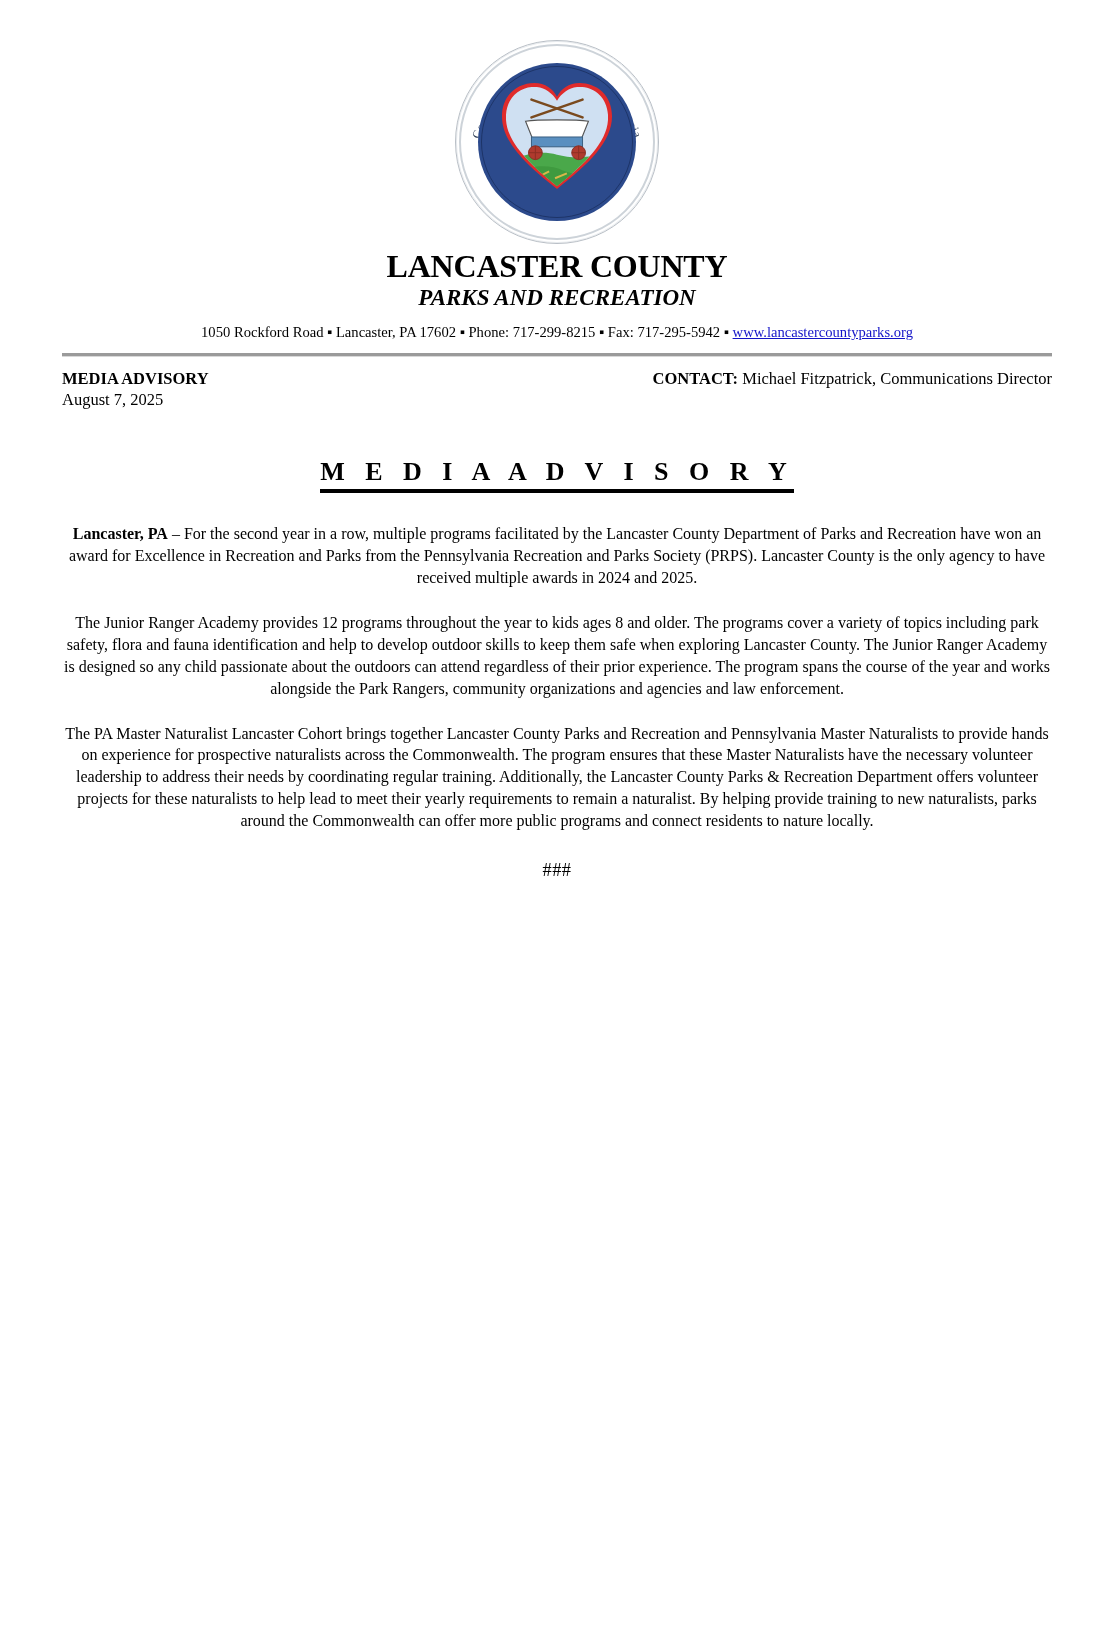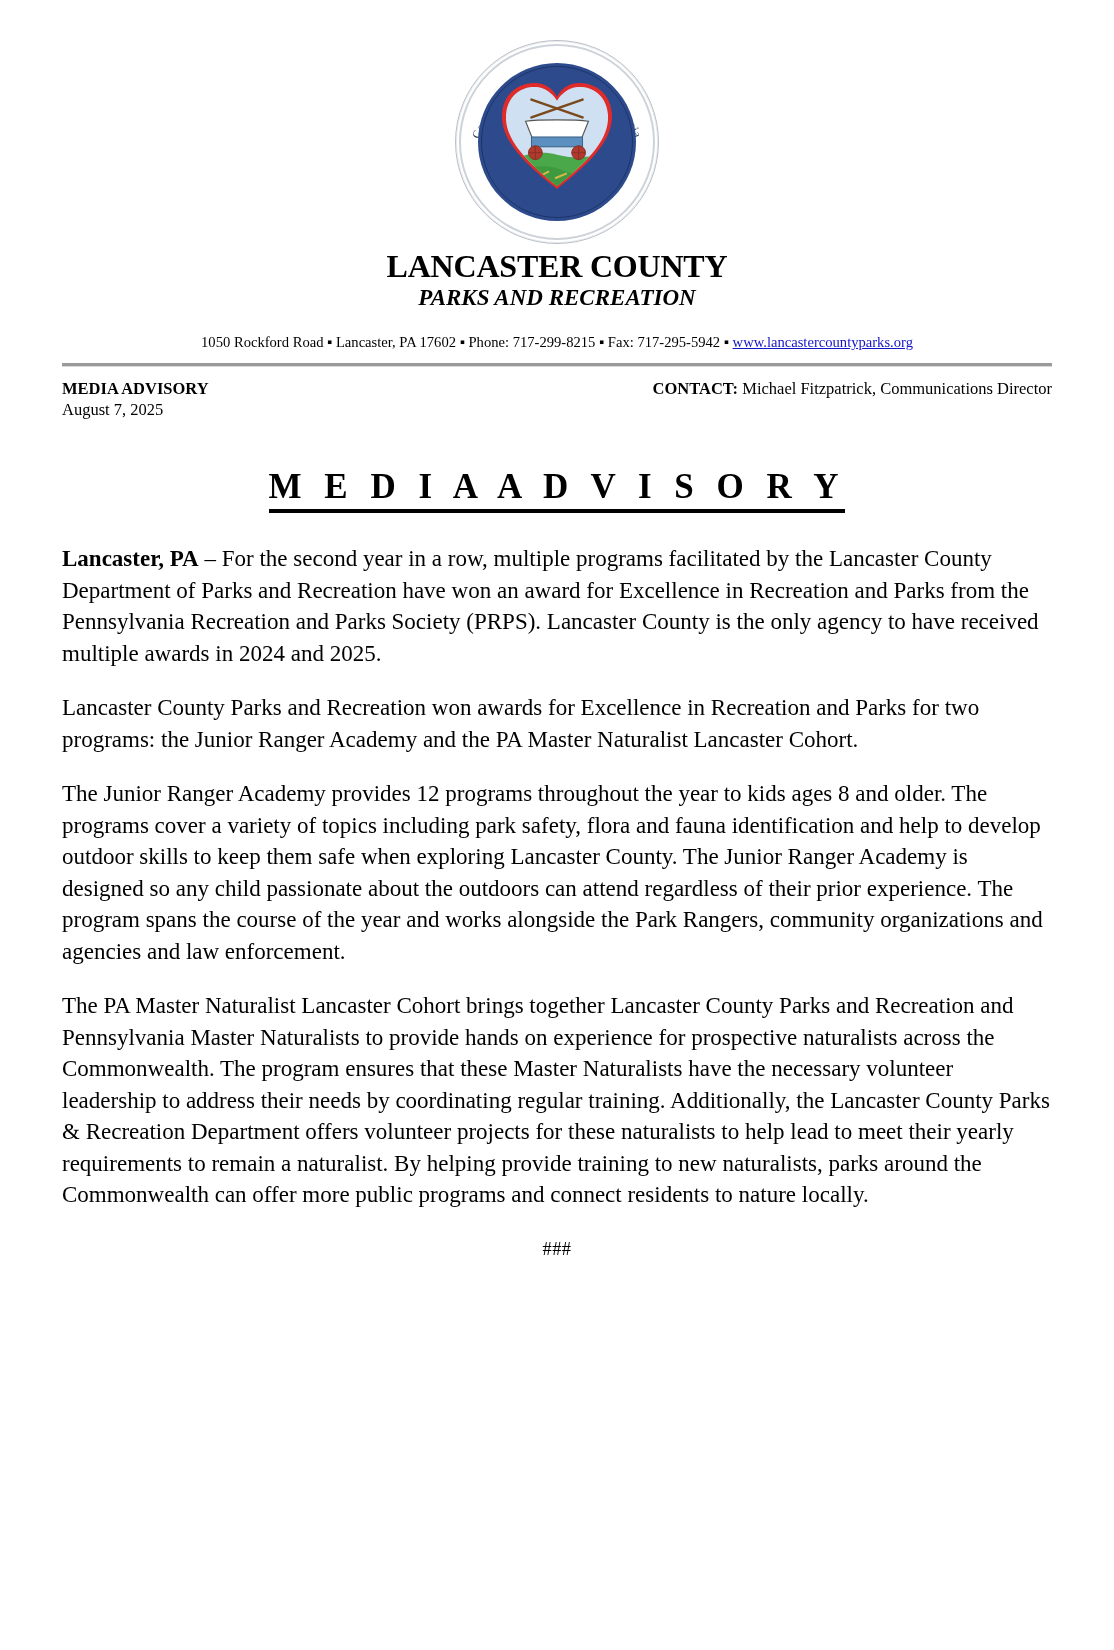--- a/index.html
+++ b/index.html
@@ -89,21 +89,21 @@
     font-weight: bold;
     font-size: 23px;
     line-height: 1.15;
     margin-top: 2px;
     font-style: italic;
   }
   .org-addr {
     text-align: center;
     font-family: "Liberation Serif", serif;
     font-size: 14.6px;
-    margin-top: 22px;
+    margin-top: 12px;
     white-space: nowrap;
   }
   .org-addr a, a.link {
     color: #1414c8;
     text-decoration: underline;
   }
   .rule {
     margin: 12px 0 0 0;
     height: 3px;
     background: #9a9a9a;
@@ -121,43 +121,43 @@
     line-height: 1.32;
   }
   .meta-left { text-align: left; }
   .meta-right { text-align: right; }
   .meta .b { font-weight: bold; }
 
   
   .headline {
     text-align: center;
     font-weight: bold;
-    font-size: 35px;
+    font-size: 26px;
     letter-spacing: 7px;
     margin-top: 46px;
     display: block;
   }
   .headline span {
     border-bottom: 4px solid #000;
     padding-bottom: 3px;
   }
   .subhead {
     text-align: center;
     font-weight: bold;
     font-size: 19.5px;
     margin-top: 40px;
   }
 
   
   .body-copy { margin-top: 36px; }
   .body-copy p {
-    font-size: 23px;
+    font-size: 16px;
     line-height: 1.37;
     margin: 0 0 23px 0;
-    text-align: left;
+    text-align: center;
   }
   .body-copy p.lead-gap { margin-bottom: 23px; }
   .dateline { font-weight: bold; }
   .endmark {
     text-align: center;
     font-size: 18.4px;
     margin-top: 28px;
     letter-spacing: 0.5px;
   }
 </style>
@@ -242,20 +242,19 @@
       <div><span class="b">CONTACT:</span><span> Michael Fitzpatrick, Communications Director</span></div>
     </div>
   </div>
 
   <div class="headline"><span>M E D I A   A D V I S O R Y</span></div>
 
 
   <div class="body-copy">
     <p class="lead-gap"><span class="dateline">Lancaster, PA</span><span> – For the second year in a row, multiple programs facilitated by the Lancaster County Department of Parks and Recreation have won an award for Excellence in Recreation and Parks from the Pennsylvania Recreation and Parks Society (PRPS). Lancaster County is the only agency to have received multiple awards in 2024 and 2025.</span></p>
 
-    <p>Lancaster County Parks and Recreation won awards for Excellence in Recreation and Parks for two programs: the Junior Ranger Academy and the PA Master Naturalist Lancaster Cohort.</p>
     <p>The Junior Ranger Academy provides 12 programs throughout the year to kids ages 8 and older. The programs cover a variety of topics including park safety, flora and fauna identification and help to develop outdoor skills to keep them safe when exploring Lancaster County. The Junior Ranger Academy is designed so any child passionate about the outdoors can attend regardless of their prior experience. The program spans the course of the year and works alongside the Park Rangers, community organizations and agencies and law enforcement.</p>
     <p>The PA Master Naturalist Lancaster Cohort brings together Lancaster County Parks and Recreation and Pennsylvania Master Naturalists to provide hands on experience for prospective naturalists across the Commonwealth. The program ensures that these Master Naturalists have the necessary volunteer leadership to address their needs by coordinating regular training. Additionally, the Lancaster County Parks &amp; Recreation Department offers volunteer projects for these naturalists to help lead to meet their yearly requirements to remain a naturalist. By helping provide training to new naturalists, parks around the Commonwealth can offer more public programs and connect residents to nature locally.</p>
 
 
     <div class="endmark">###</div>
   </div>
 </div>
 
 </body></html>

